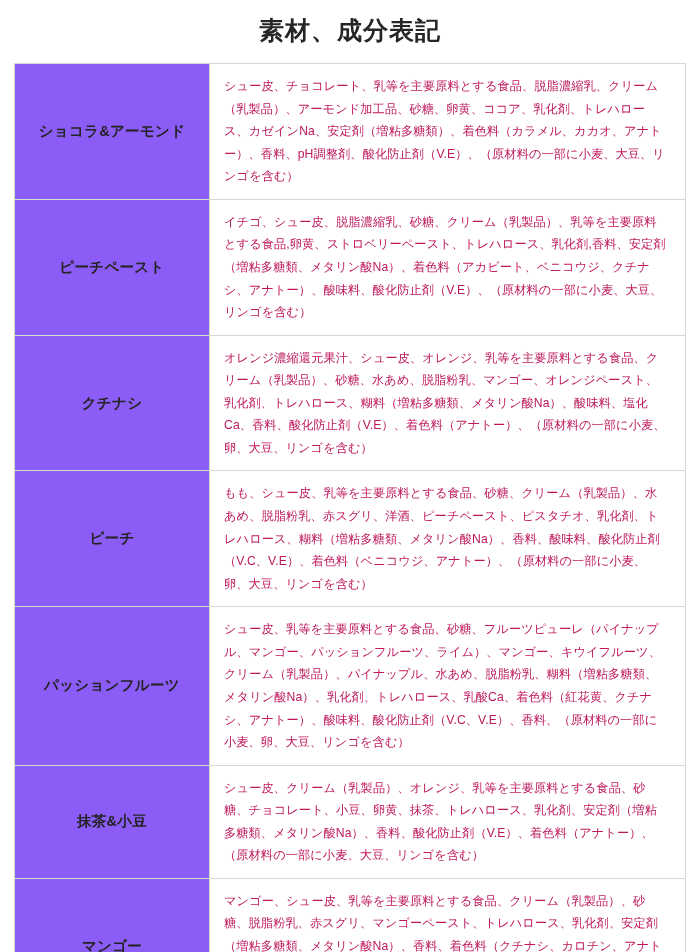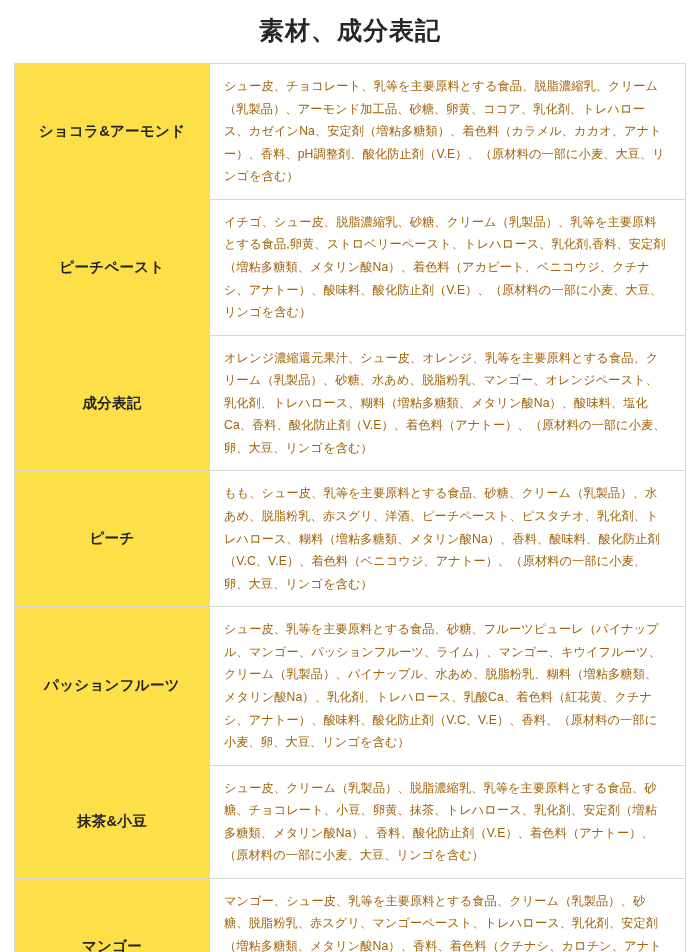--- a/index.html
+++ b/index.html
@@ -37,37 +37,37 @@
     border: 1px solid #cfdccf;
   }
   table.ingredients tr {
     border-bottom: 1px solid #cfdccf;
   }
   table.ingredients tr:last-child {
     border-bottom: none;
   }
   td.name-cell {
     width: 182px;
-    background: #fde047;
+    background: #8b5cf6;
     text-align: center;
     vertical-align: middle;
     font-weight: bold;
     font-size: 14.5px;
     color: #232323;
     padding: 10px 6px;
     border-right: 1px solid #cfdccf;
     line-height: 1.45;
     letter-spacing: 0.3px;
   }
   td.desc-cell {
     background: #ffffff;
     vertical-align: middle;
     font-size: 12.2px;
     line-height: 1.85;
-    color: #a16207;
+    color: #be185d;
     padding: 11px 16px 11px 14px;
     letter-spacing: 0.1px;
     text-align: left;
   }
 </style>
 </head>
 <body>
 
 <div class="page">
 
@@ -80,37 +80,37 @@
         <td class="name-cell">ショコラ&amp;アーモンド</td>
         <td class="desc-cell">シュー皮、チョコレート、乳等を主要原料とする食品、脱脂濃縮乳、クリーム（乳製品）、アーモンド加工品、砂糖、卵黄、ココア、乳化剤、トレハロース、カゼインNa、安定剤（増粘多糖類）、着色料（カラメル、カカオ、アナトー）、香料、pH調整剤、酸化防止剤（V.E）、（原材料の一部に小麦、大豆、リンゴを含む）</td>
       </tr>
 
       <tr>
         <td class="name-cell">ピーチペースト</td>
         <td class="desc-cell">イチゴ、シュー皮、脱脂濃縮乳、砂糖、クリーム（乳製品）、乳等を主要原料とする食品,卵黄、ストロベリーペースト、トレハロース、乳化剤,香料、安定剤（増粘多糖類、メタリン酸Na）、着色料（アカビート、ベニコウジ、クチナシ、アナトー）、酸味料、酸化防止剤（V.E）、（原材料の一部に小麦、大豆、リンゴを含む）</td>
       </tr>
 
       <tr>
-        <td class="name-cell">成分表記</td>
+        <td class="name-cell">クチナシ</td>
         <td class="desc-cell">オレンジ濃縮還元果汁、シュー皮、オレンジ、乳等を主要原料とする食品、クリーム（乳製品）、砂糖、水あめ、脱脂粉乳、マンゴー、オレンジペースト、乳化剤、トレハロース、糊料（増粘多糖類、メタリン酸Na）、酸味料、塩化Ca、香料、酸化防止剤（V.E）、着色料（アナトー）、（原材料の一部に小麦、卵、大豆、リンゴを含む）</td>
       </tr>
 
       <tr>
         <td class="name-cell">ピーチ</td>
         <td class="desc-cell">もも、シュー皮、乳等を主要原料とする食品、砂糖、クリーム（乳製品）、水あめ、脱脂粉乳、赤スグリ、洋酒、ピーチペースト、ピスタチオ、乳化剤、トレハロース、糊料（増粘多糖類、メタリン酸Na）、香料、酸味料、酸化防止剤（V.C、V.E）、着色料（ベニコウジ、アナトー）、（原材料の一部に小麦、卵、大豆、リンゴを含む）</td>
       </tr>
 
       <tr>
         <td class="name-cell">パッションフルーツ</td>
         <td class="desc-cell">シュー皮、乳等を主要原料とする食品、砂糖、フルーツピューレ（パイナップル、マンゴー、パッションフルーツ、ライム）、マンゴー、キウイフルーツ、クリーム（乳製品）、パイナップル、水あめ、脱脂粉乳、糊料（増粘多糖類、メタリン酸Na）、乳化剤、トレハロース、乳酸Ca、着色料（紅花黄、クチナシ、アナトー）、酸味料、酸化防止剤（V.C、V.E）、香料、（原材料の一部に小麦、卵、大豆、リンゴを含む）</td>
       </tr>
 
       <tr>
         <td class="name-cell">抹茶&amp;小豆</td>
-        <td class="desc-cell">シュー皮、クリーム（乳製品）、脱脂濃縮乳、乳等を主要原料とする食品、砂糖、チョコレート、小豆、卵黄、抹茶、トレハロース、乳化剤、安定剤（増粘多糖類、メタリン酸Na）、香料、酸化防止剤（V.E）、着色料（アナトー）、（原材料の一部に小麦、大豆、リンゴを含む）</td>
+        <td class="desc-cell">シュー皮、クリーム（乳製品）、オレンジ、乳等を主要原料とする食品、砂糖、チョコレート、小豆、卵黄、抹茶、トレハロース、乳化剤、安定剤（増粘多糖類、メタリン酸Na）、香料、酸化防止剤（V.E）、着色料（アナトー）、（原材料の一部に小麦、大豆、リンゴを含む）</td>
       </tr>
 
       <tr>
         <td class="name-cell">マンゴー</td>
         <td class="desc-cell">マンゴー、シュー皮、乳等を主要原料とする食品、クリーム（乳製品）、砂糖、脱脂粉乳、赤スグリ、マンゴーペースト、トレハロース、乳化剤、安定剤（増粘多糖類、メタリン酸Na）、香料、着色料（クチナシ、カロチン、アナトー）、酸味料、酸化防止剤（V.E）、（原材料の一部に小麦、卵、大豆、オレンジ、リンゴを含む）</td>
       </tr>
 
     </tbody>
   </table>
 

